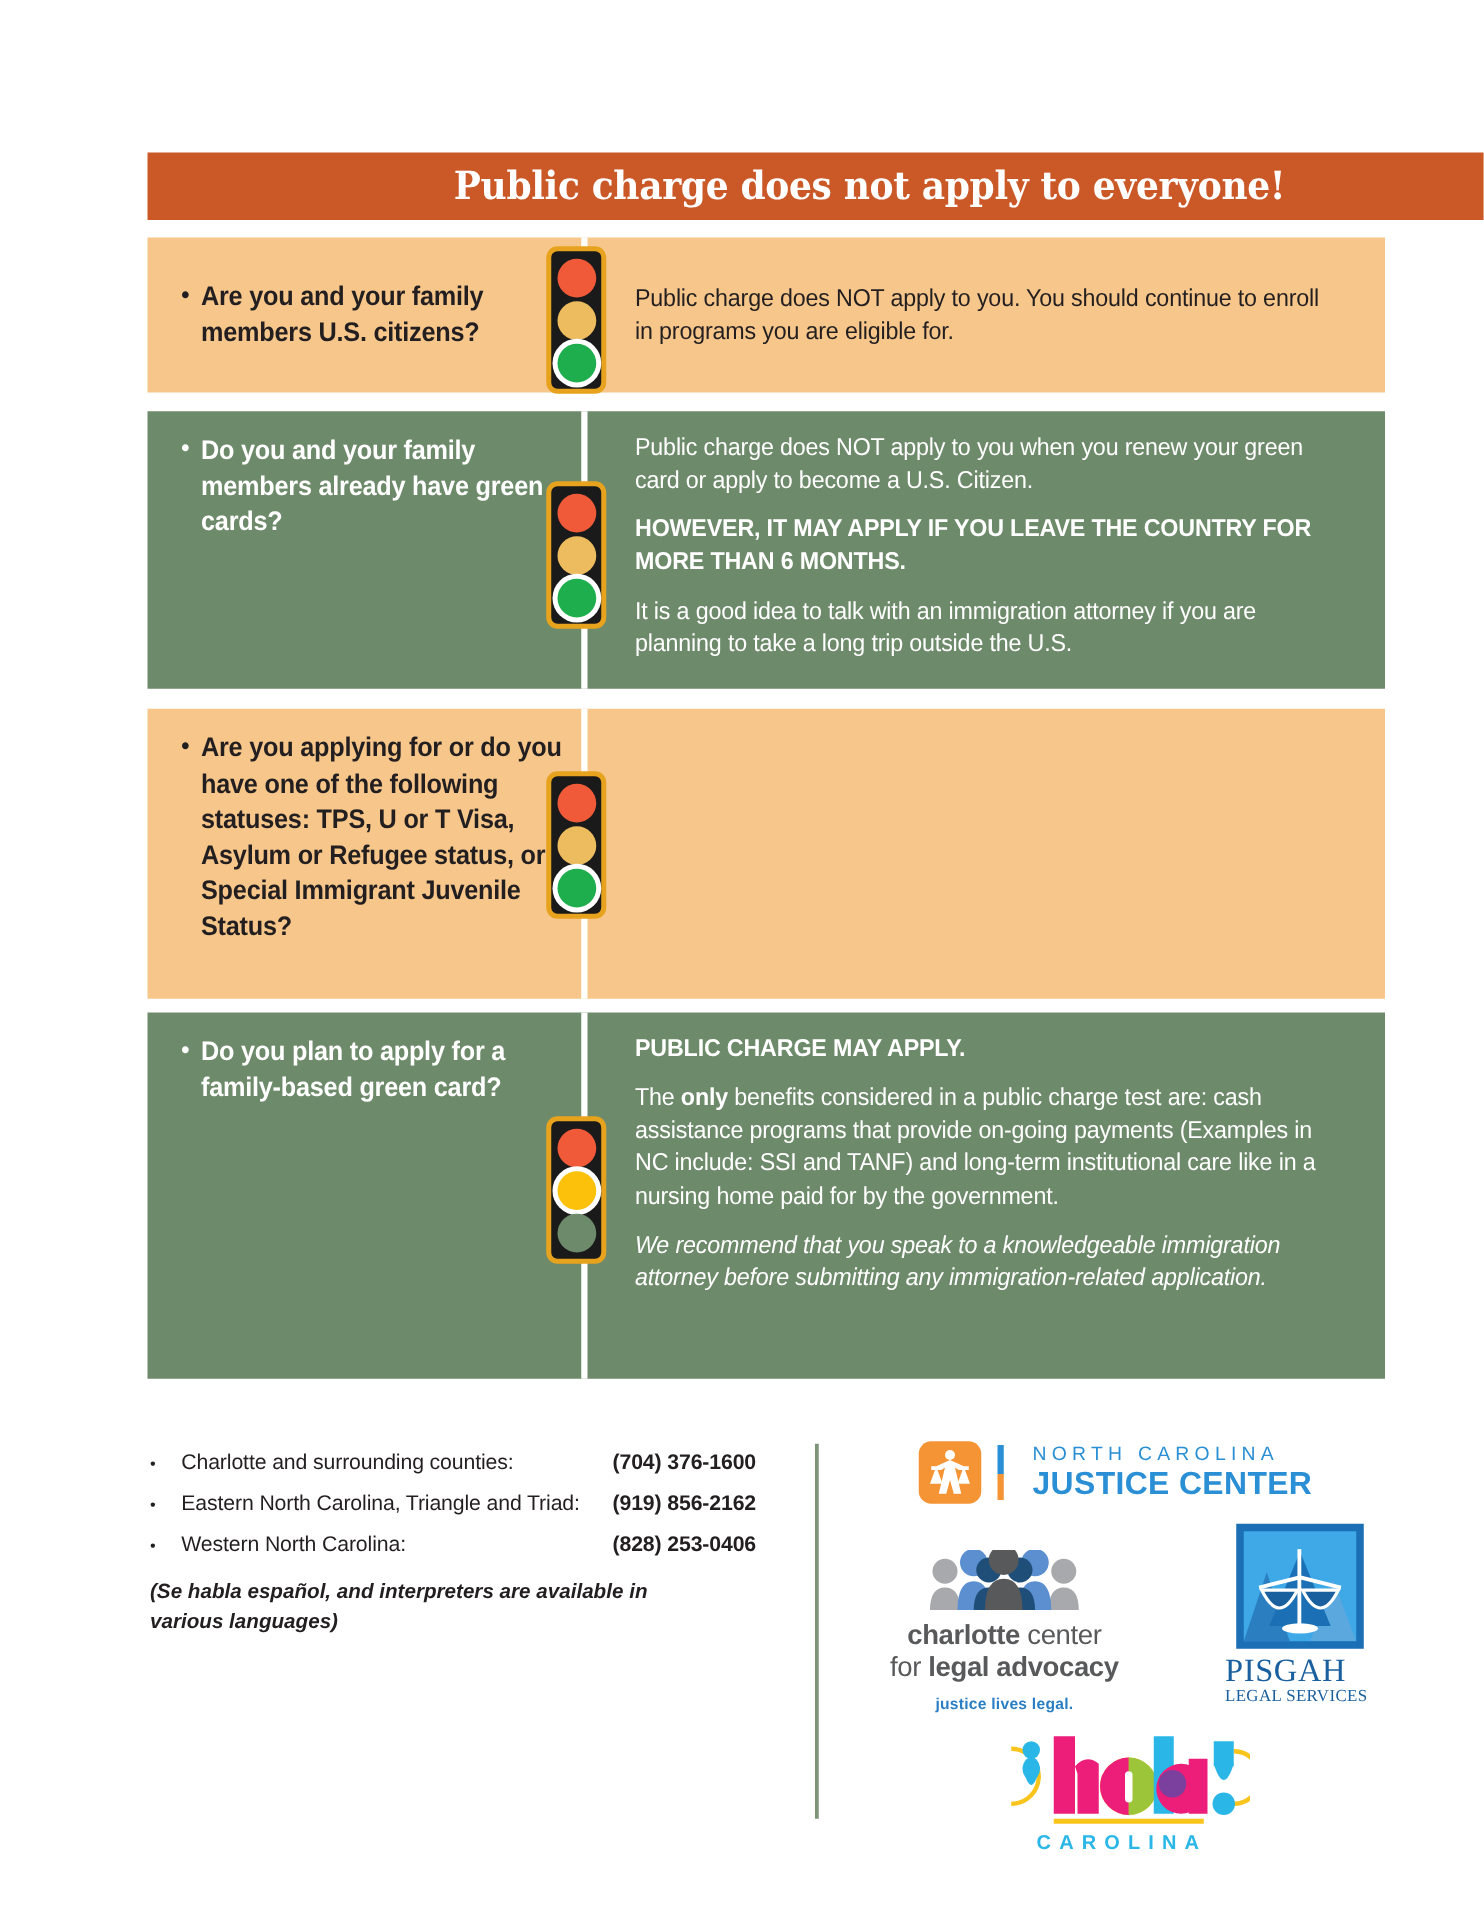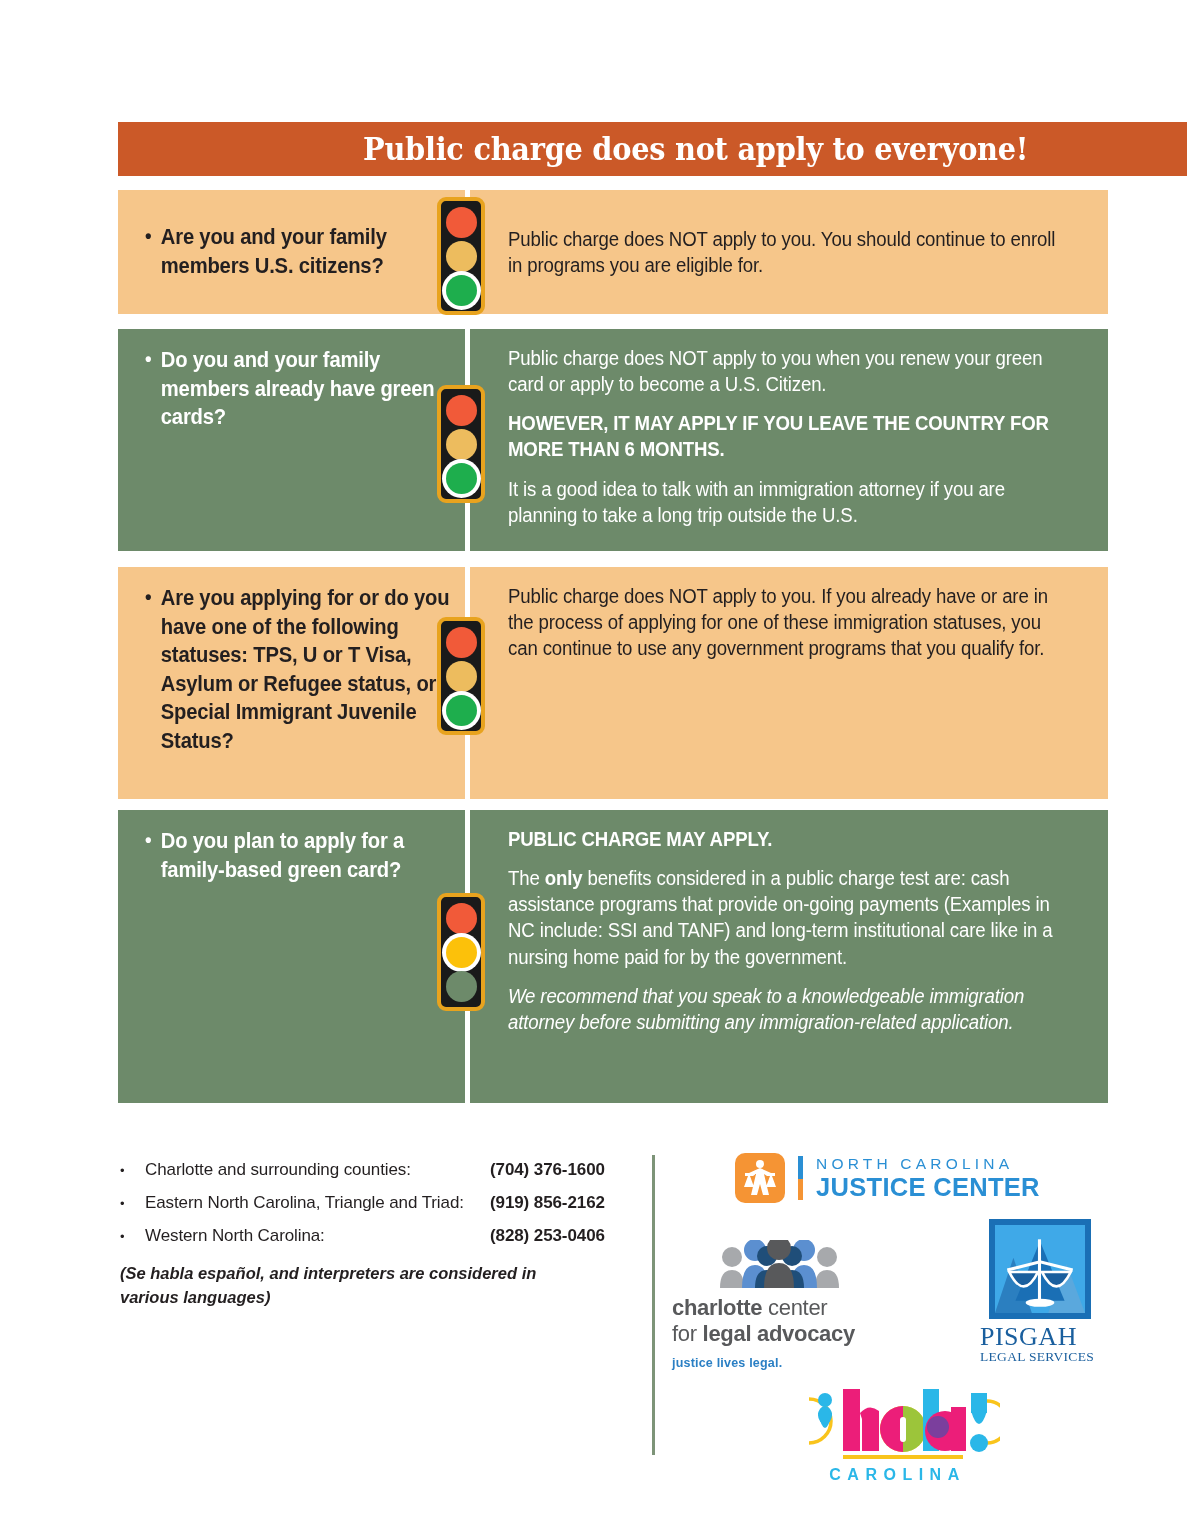--- a/index.html
+++ b/index.html
@@ -226,41 +226,42 @@
     border-radius: 10px;
     position: relative;
     flex: 0 0 auto;
   }
   .njc-bar {
     width: 5px; height: 44px;
     margin: 0 13px;
     background: linear-gradient(to bottom, #2a8fd4 0%, #2a8fd4 52%, #f59434 52%, #f59434 100%);
     flex: 0 0 auto;
   }
-  .njc-text { line-height: 1; }
+  .njc-text { line-height: 1; margin-left: 10px; }
   .njc-top {
     font-size: 15.5px;
     letter-spacing: 4.2px;
     color: #2a8fd4;
     font-weight: normal;
   }
   .njc-bottom {
     font-size: 25.5px;
     font-weight: bold;
     letter-spacing: 0.3px;
     color: #2a8fd4;
     margin-top: 3px;
   }
 
   
   .ccla-logo {
     position: absolute;
-    left: 12px;
+    left: 36px;
     top: 95px;
     width: 215px;
+    text-align: center;
   }
   .ccla-people { height: 48px; position: relative; margin-bottom: 7px; }
   .ccla-line1 { font-size: 22px; color: #58595b; letter-spacing: -0.3px; line-height: 1.18; }
   .ccla-line1 b { color: #58595b; font-weight: bold; }
   .ccla-line2 { font-size: 22px; color: #58595b; letter-spacing: -0.3px; line-height: 1.18; }
   .ccla-line2 b { font-weight: bold; }
   .ccla-tag { font-size: 12.5px; font-weight: bold; color: #2a7fc4; margin-top: 9px; letter-spacing: 0.2px; }
 
   
   .pisgah-logo {
@@ -353,23 +354,20 @@
   </div>
 
   <div class="qa-row orange row-3">
     <div class="divider"></div>
     <div class="q-col top-align">
       <div class="q-text">
         <span class="bullet">•</span>
         <span>Are you applying for or do you have one of the following statuses: TPS, U or T Visa, Asylum or Refugee status, or Special Immigrant Juvenile Status?</span>
       </div>
     </div>
-    <div class="a-col top-align">
-      <div class="a-para">Public charge does NOT apply to you. If you already have or are in the process of applying for one of these immigration statuses, you can continue to use any government programs that you qualify for.</div>
-    </div>
   </div>
 
   <div class="qa-row green row-4">
     <div class="divider"></div>
     <div class="q-col top-align">
       <div class="q-text">
         <span class="bullet">•</span>
         <span>Do you plan to apply for a family-based green card?</span>
       </div>
     </div>
@@ -414,21 +412,21 @@
       <span class="info-bullet">•</span>
       <span class="info-label">Eastern North Carolina, Triangle and Triad:</span>
       <span class="info-phone">(919) 856-2162</span>
     </div>
     <div class="info-row">
       <span class="info-bullet">•</span>
       <span class="info-label">Western North Carolina:</span>
       <span class="info-phone">(828) 253-0406</span>
     </div>
 
-    <div class="info-note">(Se habla español, and interpreters are considered in various languages)</div>
+    <div class="info-note">(Se habla español, and interpreters are available in various languages)</div>
   </div>
 
   <div class="logos">
 
     <div class="njc-logo">
       <div class="njc-mark">
         <svg width="50" height="50" viewBox="0 0 50 50" aria-hidden="true">
           <circle cx="25" cy="11" r="4" fill="#ffffff"></circle>
           <path d="M25 15 L14 20 L10 20 L10 23 L13 23 L9 34 L19 34 L15 23 L18 23 L21 21 L16 42 L22 42 L25 31 L28 42 L34 42 L29 21 L32 23 L35 23 L31 34 L41 34 L37 23 L40 23 L40 20 L36 20 Z" fill="#ffffff"></path>
         </svg>

